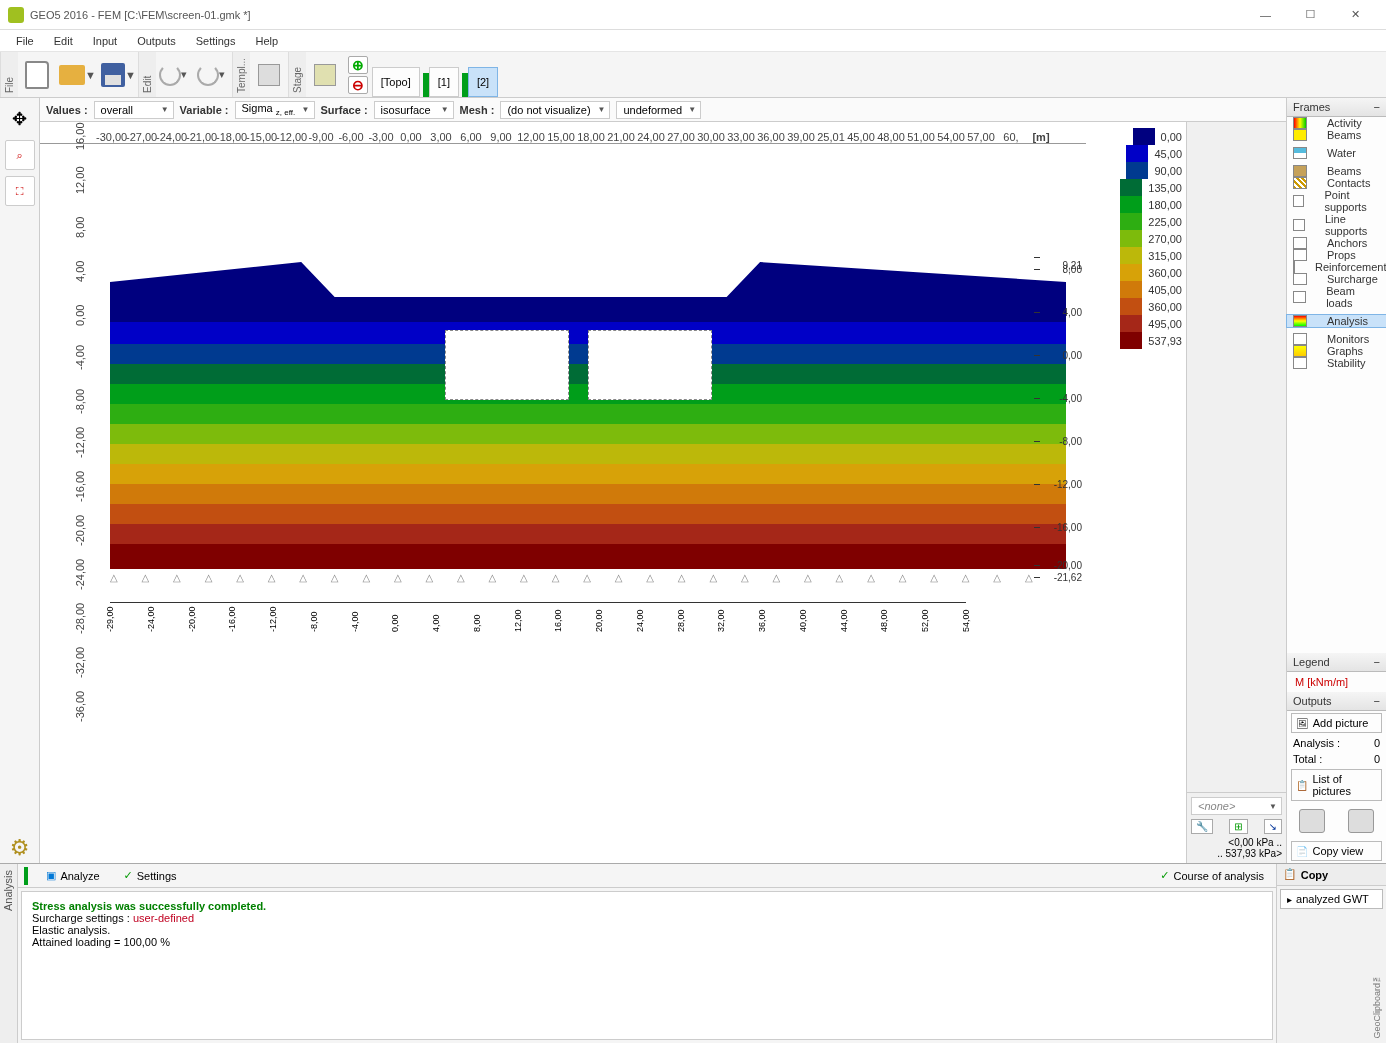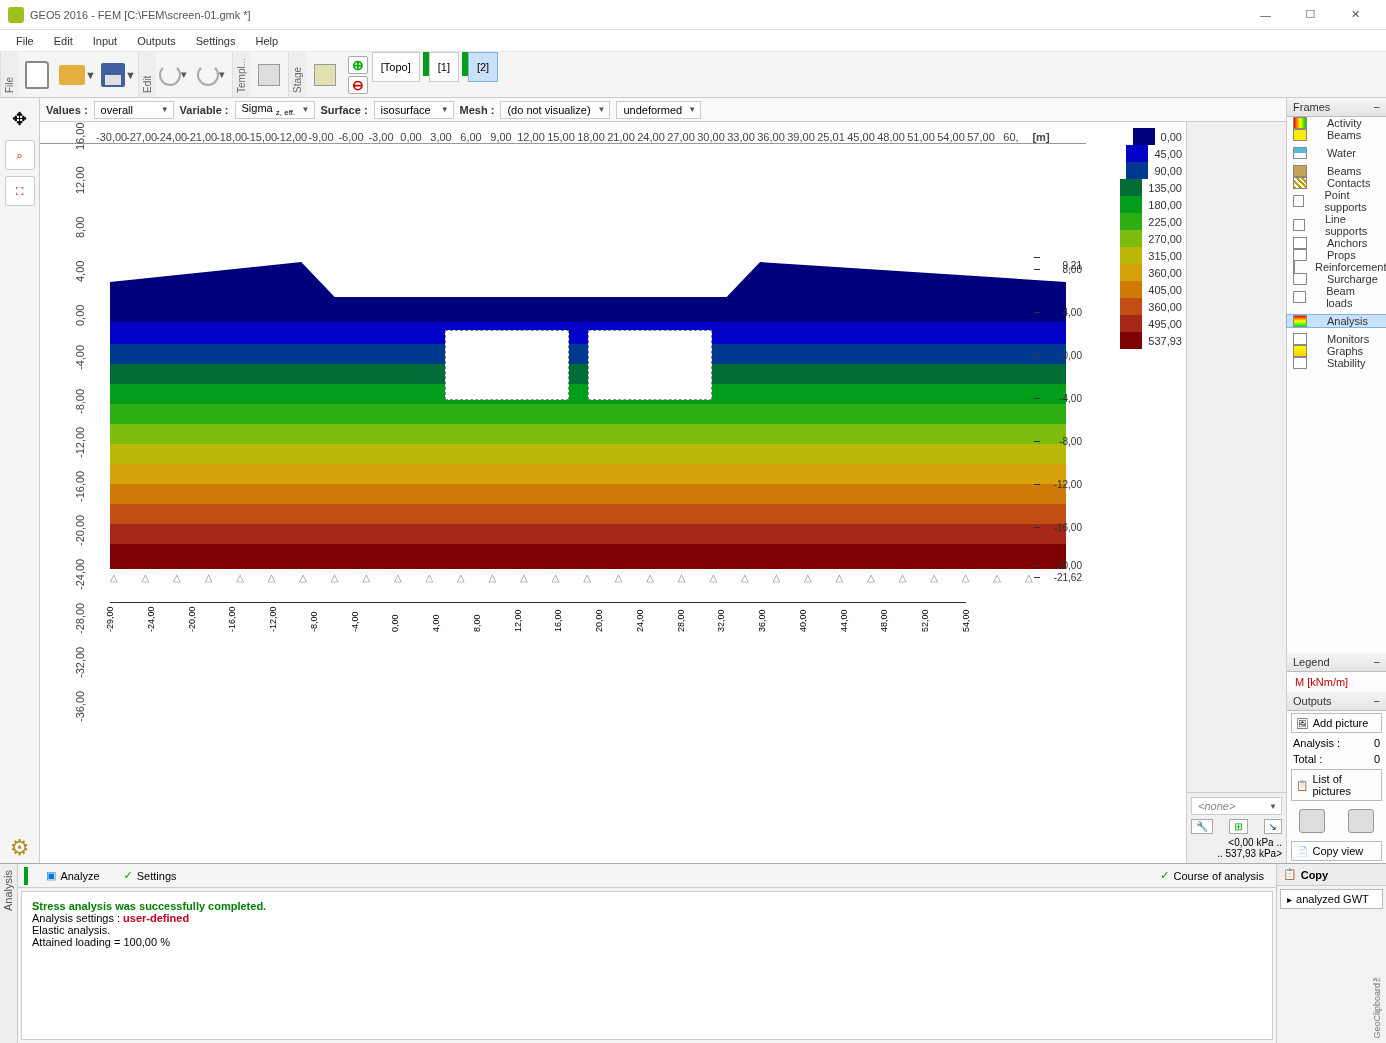--- a/index.html
+++ b/index.html
@@ -22,21 +22,21 @@
 .tb-drop{width:10px; color:#555;}
 .icon-new{width:24px;height:28px;border:2px solid #888;border-radius:2px 4px 2px 2px;background:#fff;display:inline-block;position:relative}
 .icon-open{width:26px;height:20px;background:#e6b040;border-radius:2px;display:inline-block;position:relative}
 .icon-save{width:24px;height:24px;background:#4060a0;border-radius:2px;display:inline-block;position:relative}
 .icon-save::after{content:"";position:absolute;top:12px;left:4px;width:16px;height:10px;background:#e0e0e0}
 .icon-undo,.icon-redo{width:22px;height:22px;border:2px solid #aaa;border-radius:50%;border-top-color:transparent;display:inline-block}
 .icon-tpl{width:22px;height:22px;background:#ddd;border:1px solid #999;display:inline-block}
 .icon-stage{width:22px;height:22px;background:#e0e0b0;border:1px solid #999;display:inline-block}
 .plus{color:#0a0;font-weight:bold;font-size:14px;border:1px solid #aaa;padding:0 3px;border-radius:2px;background:#fff}
 .minus{color:#c00;font-weight:bold;font-size:14px;border:1px solid #aaa;padding:0 3px;border-radius:2px;background:#fff}
-.stage-tabs{display:flex;align-items:flex-start;height:100%;}
+.stage-tabs{display:flex;align-items:flex-end;height:100%;}
 .stage-tab{display:flex;align-items:center;height:30px;padding:0 8px;border:1px solid #ccc;background:#fdfdfd;margin-right:-1px}
 .stage-tab.active{background:#c9e2f9;border-color:#7fb5e6}
 .stage-bar{width:6px;height:24px;background:#009e1a;margin-left:4px}
 
 
 .optbar{background:#fafafa;height:24px;display:flex;align-items:center;padding:0 6px;border-bottom:1px solid #ccc;gap:6px}
 .optlabel{font-weight:bold;color:#333}
 .optselect{background:#fff;border:1px solid #ccc;height:18px;padding:0 18px 0 6px;position:relative;min-width:80px;display:inline-flex;align-items:center}
 .optselect::after{content:"▼";position:absolute;right:4px;font-size:8px;color:#555}
 
@@ -78,21 +78,21 @@
 .fi-g{background:linear-gradient(#ff0,#fc0)}
 
 
 .bottom{height:180px;display:flex;border-top:1px solid #aaa;background:#f5f5f5}
 .bot-left-strip{width:18px;background:#eee;border-right:1px solid #ccc;}
 .bot-tabs{height:24px;display:flex;align-items:center;padding:0 6px;gap:12px;border-bottom:1px solid #ccc;background:#f5f5f5}
 .bot-tab{display:flex;align-items:center;gap:4px;padding:2px 6px}
 .play{color:#0078d7}
 .bot-body{flex:1;background:#fff;padding:8px 10px;overflow:auto;border:1px solid #ccc;margin:3px}
 .ok{color:#008000;font-weight:bold}
-.userdef{color:#c00020;font-weight:bold}
+.userdef{color:#c00020;font-weight:normal}
 
 .copycol{width:110px;border-left:1px solid #ccc;background:#f2f2f2;display:flex;flex-direction:column}
 .copycol .hd{padding:4px 6px;font-weight:bold;display:flex;align-items:center;gap:4px;background:#ededed;border-bottom:1px solid #ccc}
 .copy-btn{margin:3px;padding:3px 6px;border:1px solid #bbb;background:#fff;display:flex;align-items:center;gap:4px;font-size:10px}
 .out-btn{margin:2px 4px;padding:3px 4px;border:1px solid #bbb;background:#fdfdfd;display:flex;align-items:center;gap:4px;font-size:10px}
 .out-row{display:flex;justify-content:space-between;padding:2px 6px;font-size:10px}
 .printer{width:26px;height:24px;background:#ddd;border:1px solid #999;border-radius:3px;display:inline-block}
 
 
 .contours{position:absolute;left:70px;right:20px;top:130px;height:320px}
@@ -566,21 +566,21 @@
           <span>Settings</span>
         </div>
       <div style="flex:1"></div>
       <div class="bot-tab">
           <span style="color:#090">✓</span>
           <span>Course of analysis</span>
         </div>
     </div>
     <div class="bot-body">
       <div class="ok">Stress analysis was successfully completed.</div>
-      <div><span>Analysis settings : </span><span class="userdef">user-defined</span></div>
+      <div><span>Surcharge settings : </span><span class="userdef">user-defined</span></div>
       <div>Elastic analysis.</div>
       <div>Attained loading = 100,00 %</div>
     </div>
   </div>
   <div class="copycol">
     <div style="writing-mode:vertical-rl;transform:rotate(180deg);position:absolute"></div>
     <div class="hd">📋 <span>Copy</span></div>
     <div class="copy-btn">▸ <span>analyzed GWT</span></div>
     <div style="flex:1"></div>
     <div style="writing-mode:vertical-rl;transform:rotate(180deg);align-self:flex-end;font-size:9px;color:#777;padding:4px">GeoClipboard™</div>

